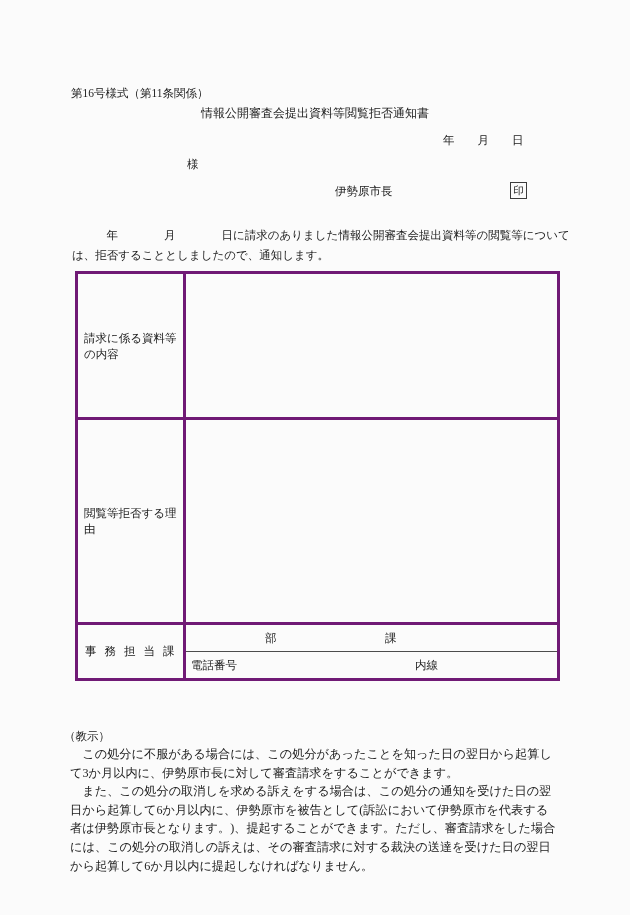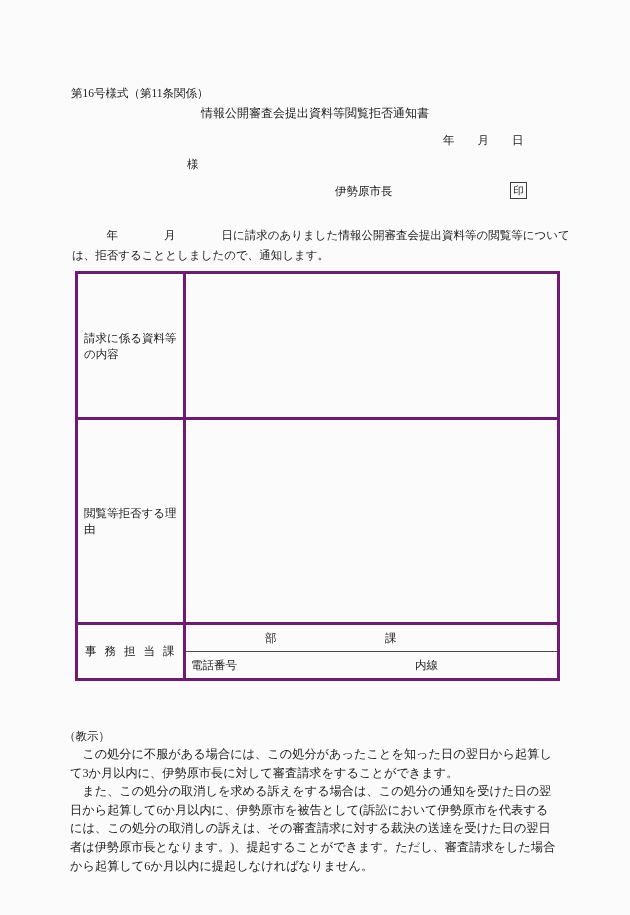--- a/index.html
+++ b/index.html
@@ -127,22 +127,22 @@
     <div class="notes-lines">
 
         <div class="line">　この処分に不服がある場合には、この処分があったことを知った日の翌日から起算し</div>
 
         <div class="line">て3か月以内に、伊勢原市長に対して審査請求をすることができます。</div>
 
         <div class="line">　また、この処分の取消しを求める訴えをする場合は、この処分の通知を受けた日の翌</div>
 
         <div class="line">日から起算して6か月以内に、伊勢原市を被告として(訴訟において伊勢原市を代表する</div>
 
+        <div class="line">者は伊勢原市長となります。)、提起することができます。ただし、審査請求をした場合</div>
+
         <div class="line">には、この処分の取消しの訴えは、その審査請求に対する裁決の送達を受けた日の翌日</div>
-
-        <div class="line">者は伊勢原市長となります。)、提起することができます。ただし、審査請求をした場合</div>
 
         <div class="line">から起算して6か月以内に提起しなければなりません。</div>
 
     </div>
   </div>
 
 </div>
 
 </body></html>

